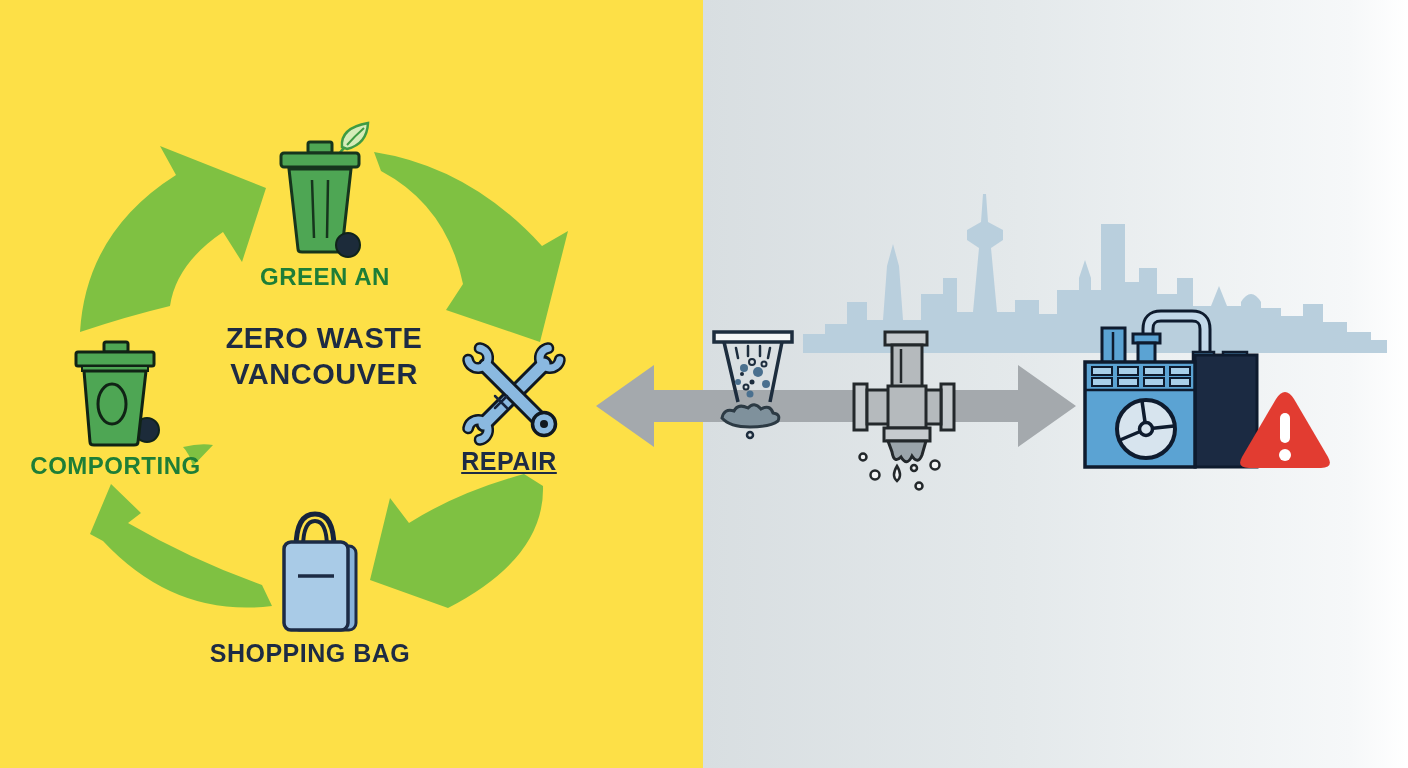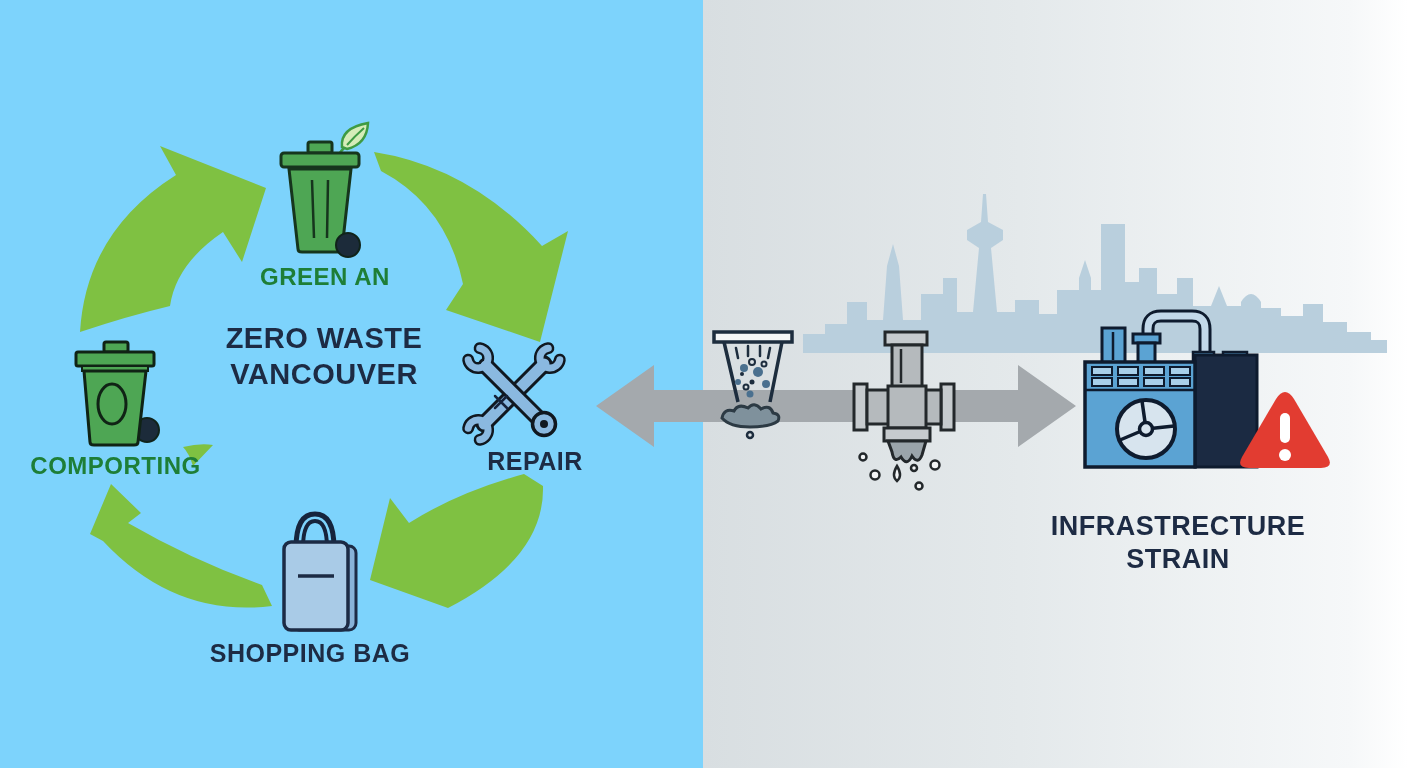--- a/index.html
+++ b/index.html
@@ -1,17 +1,17 @@
 <!DOCTYPE html>
 <html style="--arrow-green: #7fc142; --label-green: #1e7e37; --text-navy: #1d2b44; --bin-green: #4ea654; --icon-blue: #a9cbe7; --skyline-blue: #b9cfdd; --flow-gray: #a4a9ad; --alert-red: #e23c31; --panel-gray: #d8dee1;"><head>
 <meta charset="utf-8">
 <style>
   html,body{margin:0;padding:0;background:#ffffff;}
   .stage{
-    position:relative;width:1408px;height:768px;overflow:hidden;background:#7dd3fc;
+    position:relative;width:1408px;height:768px;overflow:hidden;background:#fde047;
     font-family:"Liberation Sans",sans-serif;
   }
   .right-panel{
     position:absolute;left:703px;top:0;width:705px;height:768px;
     background:linear-gradient(90deg,var(--panel-gray,#d8dee1) 0%,#e4e9eb 45%,#f6f8f9 92%,#ffffff 100%);
   }
   .abs{position:absolute;}
   svg{display:block;overflow:visible;}
   .fill-arrow{fill:var(--arrow-green,#7fc142);}
   .fill-sky{fill:var(--skyline-blue,#b9cfdd);}
@@ -169,24 +169,20 @@
     </g>
   </svg>
 
   <div class="label lbl-green" style="left:230px;top:263px;width:190px;">GREEN AN</div>
 
   <div class="label center-title" style="left:188px;top:320px;width:272px;">
     <span>ZERO WASTE</span>
     <span>VANCOUVER</span>
   </div>
 
-  <div class="label lbl-navy" style="left:465px;top:447px;width:140px;">REPAIR</div>
+  <div class="label lbl-navy" style="left:439px;top:447px;width:140px;text-decoration:underline;">REPAIR</div>
 
   <div class="label lbl-navy" style="left:200px;top:639px;width:220px;">SHOPPING BAG</div>
 
   <div class="label lbl-green" style="left:18px;top:452px;width:195px;">COMPORTING</div>
 
-  <div class="label impact-title" style="left:1015px;top:510px;width:326px;">
-    <span>INFRASTRECTURE</span>
-    <span>STRAIN</span>
-  </div>
 
 </div>
 
 </body></html>

